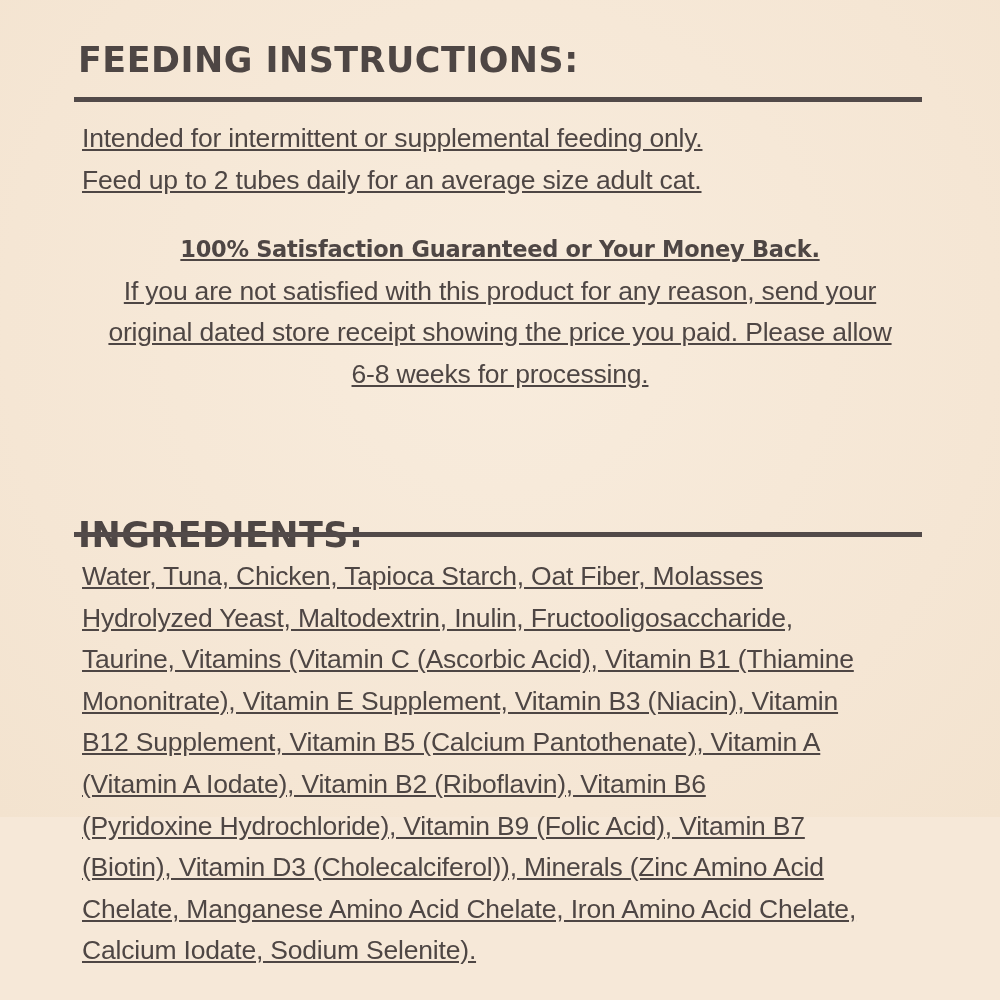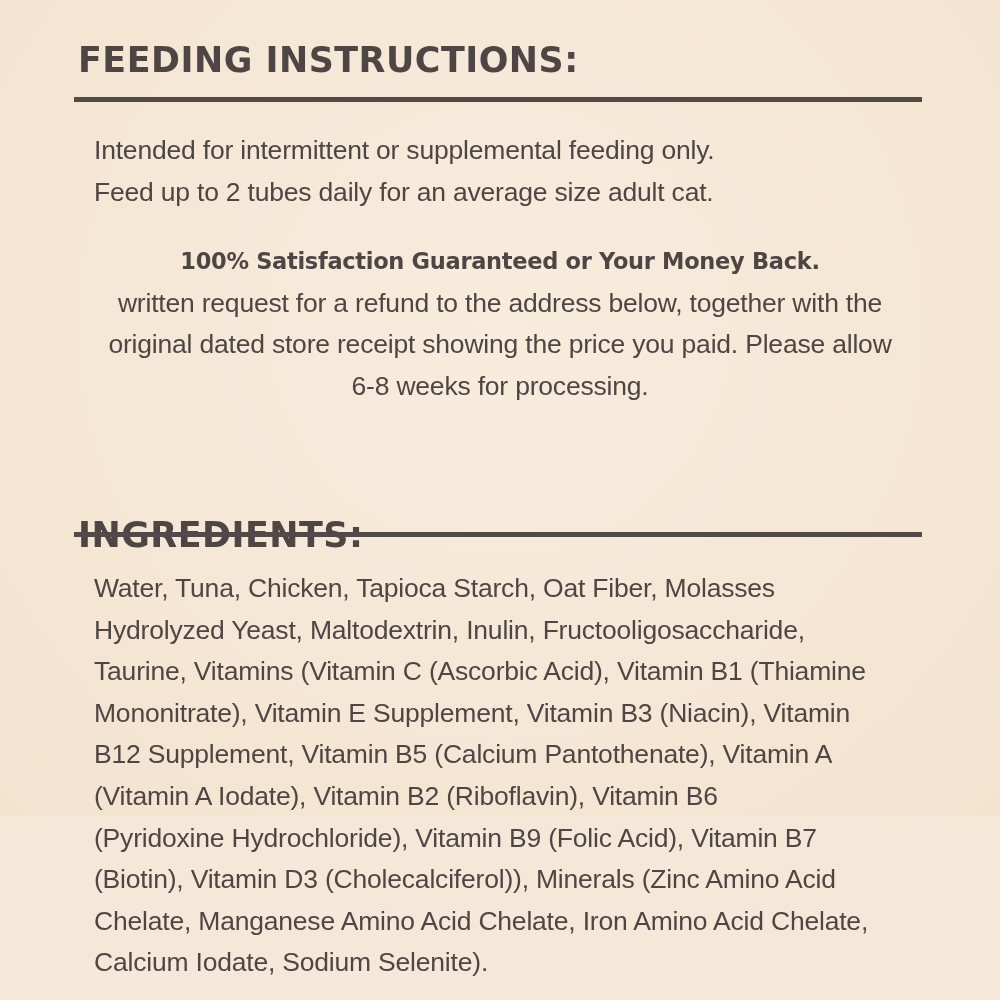--- a/index.html
+++ b/index.html
@@ -42,22 +42,23 @@
       left: 74px;
       width: 848px;
       height: 5px;
       background: #524a49;
     }
     .body-text {
       font-family: "Liberation Sans", sans-serif;
       font-size: 26.5px;
       line-height: 41.5px;
       color: #4e4644;
-      margin: 16px;
+      margin: 4px;
       letter-spacing: -0.2px;
+      text-decoration: underline;
     }
     .body-line {
       display: block;
       white-space: nowrap;
     }
     .bold-line {
       display: block;
       white-space: nowrap;
       font-family: "DejaVu Sans", sans-serif;
       font-weight: bold;
@@ -82,21 +83,21 @@
   <div class="section" style="top:114px;">
     <p class="body-text">
       <span class="body-line">Intended for intermittent or supplemental feeding only.</span>
       <span class="body-line">Feed up to 2 tubes daily for an average size adult cat.</span>
     </p>
   </div>
 
   <div class="section" style="top:225px;text-align:center;">
     <p class="body-text">
       <span class="bold-line">100% Satisfaction Guaranteed or Your Money Back.</span>
-      <span class="body-line">written request for a refund to the address below, together with the</span>
+      <span class="body-line">If you are not satisfied with this product for any reason, send your</span>
       <span class="body-line">original dated store receipt showing the price you paid. Please allow</span>
       <span class="body-line">6-8 weeks for processing.</span>
     </p>
   </div>
 
   <div class="section" style="top:475px;margin-top:38px;">
     <h2 class="heading">INGREDIENTS:</h2>
   </div>
   <div class="rule" style="top:532px;"></div>
 

